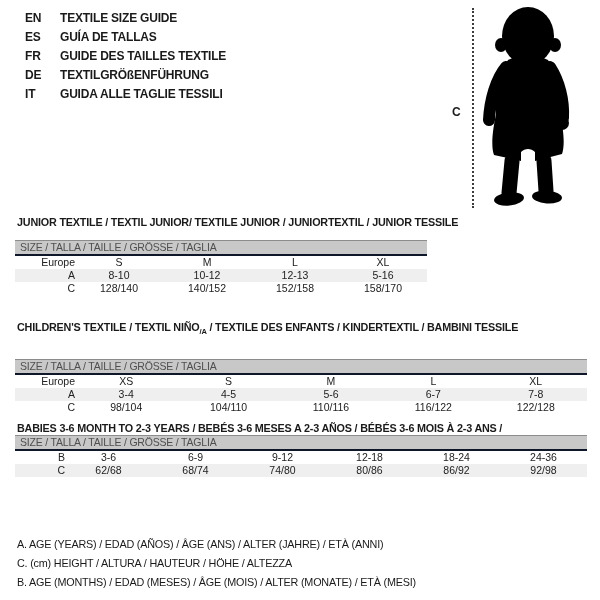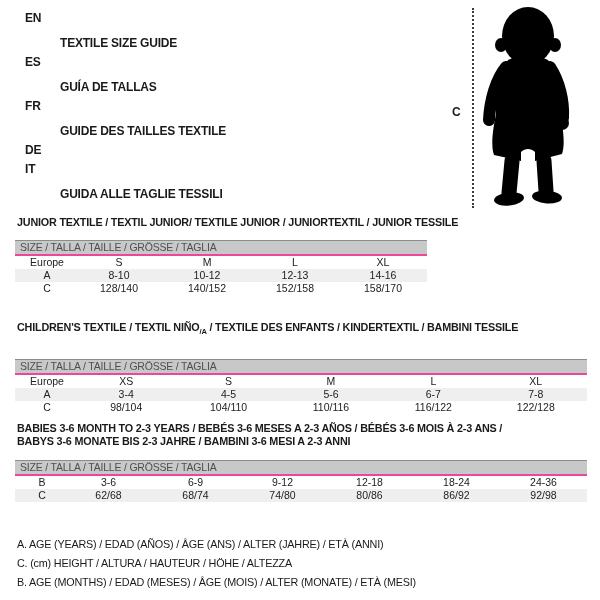--- a/index.html
+++ b/index.html
@@ -7,42 +7,42 @@
     width:600px;height:600px;background:#ffffff;
     font-family:"Liberation Sans","DejaVu Sans",sans-serif;
     color:#1a1a1a;
   }
   .page{position:relative;width:600px;height:600px;background:#fff;overflow:hidden;}
 
   
   .lang-list{position:absolute;left:25px;top:9px;}
   .lang-row{display:flex;line-height:19px;font-size:12px;font-weight:bold;letter-spacing:-0.2px;}
   .lang-code{width:35px;flex:0 0 35px;}
-  .lang-text{white-space:nowrap;margin-top:25px;}
+  .lang-text{white-space:nowrap;}
 
   
   .measure-line{position:absolute;left:472px;top:8px;height:200px;width:0;border-left:2px dotted #3c3c3c;}
   .measure-label{position:absolute;left:452px;top:105px;font-size:12px;font-weight:bold;}
   .baby-svg{position:absolute;left:478px;top:5px;}
 
   
   .section{position:absolute;left:15px;}
   .tbl-title{font-size:10.8px;font-weight:bold;letter-spacing:-0.2px;line-height:13px;padding-left:2px;white-space:nowrap;}
   .tbl-title .subA{font-size:7.5px;vertical-align:sub;}
   .size-bar{
     background:#c8c8c8;color:#4f4f4f;font-size:10.5px;line-height:13px;
-    padding-left:5px;border-top:1px solid #8c8c8c;border-bottom:2px solid #ec4899;
+    padding-left:5px;border-top:1px solid #8c8c8c;border-bottom:2px solid #0f172a;
     letter-spacing:-0.2px;
   }
   table.sizes{border-collapse:collapse;table-layout:fixed;width:100%;}
   table.sizes td{
     font-size:10.5px;line-height:13px;height:13px;padding:0;
     text-align:center;color:#222;white-space:nowrap;overflow:hidden;
   }
-  table.sizes td.lbl{text-align:center;padding-left:4px;}
+  table.sizes td.lbl{text-align:right;padding-left:4px;}
   tr.shade{background:#efefef;}
   .mb1{margin-bottom:11px;text-align:center;}
   .mb3{margin-bottom:12px;}
 
   
   .notes{position:absolute;left:17px;top:535px;}
   .note-line{font-size:10.8px;font-weight:normal;line-height:19px;letter-spacing:-0.2px;white-space:nowrap;}
 </style>
 </head>
 <body>
@@ -57,20 +57,21 @@
     <div class="lang-row">
       <span class="lang-code">ES</span>
       <span class="lang-text">GUÍA DE TALLAS</span>
     </div>
     <div class="lang-row">
       <span class="lang-code">FR</span>
       <span class="lang-text">GUIDE DES TAILLES TEXTILE</span>
     </div>
     <div class="lang-row">
       <span class="lang-code">DE</span>
+      <span class="lang-text">TEXTILGRÖßENFÜHRUNG</span>
     </div>
     <div class="lang-row">
       <span class="lang-code">IT</span>
       <span class="lang-text">GUIDA ALLE TAGLIE TESSILI</span>
     </div>
   </div>
 
   <div class="measure-line"></div>
   <div class="measure-label">C</div>
   <svg class="baby-svg" width="100" height="205" viewBox="0 0 100 205">
@@ -107,21 +108,21 @@
         <td>S</td>
         <td>M</td>
         <td>L</td>
         <td>XL</td>
       </tr>
       <tr class="shade">
         <td class="lbl">A</td>
         <td>8-10</td>
         <td>10-12</td>
         <td>12-13</td>
-        <td>14-16</td>
+        <td>5-16</td>
       </tr>
       <tr>
         <td class="lbl">C</td>
         <td>128/140</td>
         <td>140/152</td>
         <td>152/158</td>
         <td>158/170</td>
       </tr>
     </tbody>
       </table>
@@ -163,21 +164,20 @@
         <td>110/116</td>
         <td>116/122</td>
         <td>122/128</td>
       </tr>
     </tbody>
       </table>
   </div>
 
   <div class="section" style="top:422px;width:572px;">
     <div class="tbl-title">BABIES 3-6 MONTH TO 2-3 YEARS / BEBÉS 3-6 MESES A 2-3 AÑOS / BÉBÉS 3-6 MOIS À 2-3 ANS /</div>
-    <div class="tbl-title mb3">BABYS 3-6 MONATE BIS 2-3 JAHRE / BAMBINI 3-6 MESI A 2-3 ANNI</div>
     <div class="size-bar">SIZE / TALLA / TAILLE / GRÖSSE / TAGLIA</div>
     <table class="sizes">
       <colgroup>
           <col style="width:50px">
           <col>
           <col>
           <col>
           <col>
           <col>
           <col>

